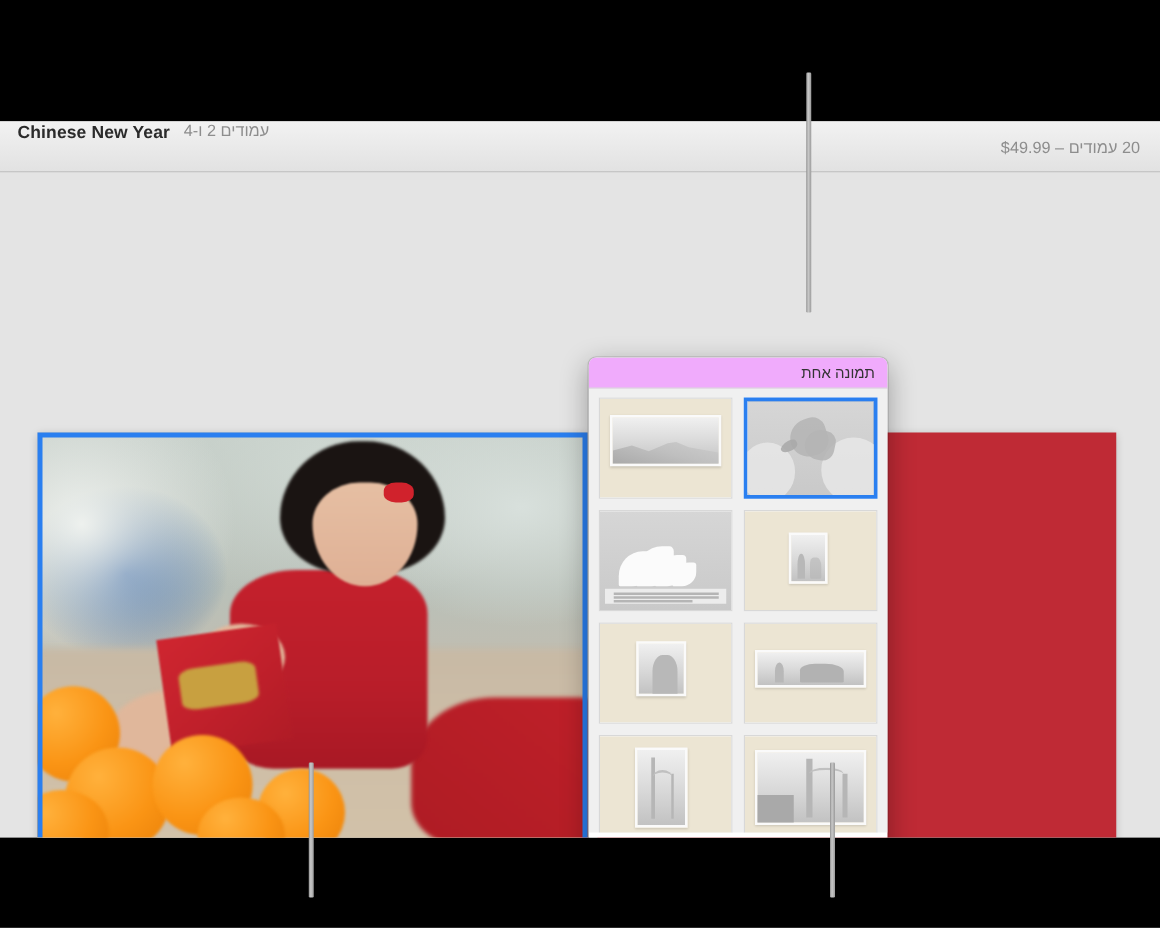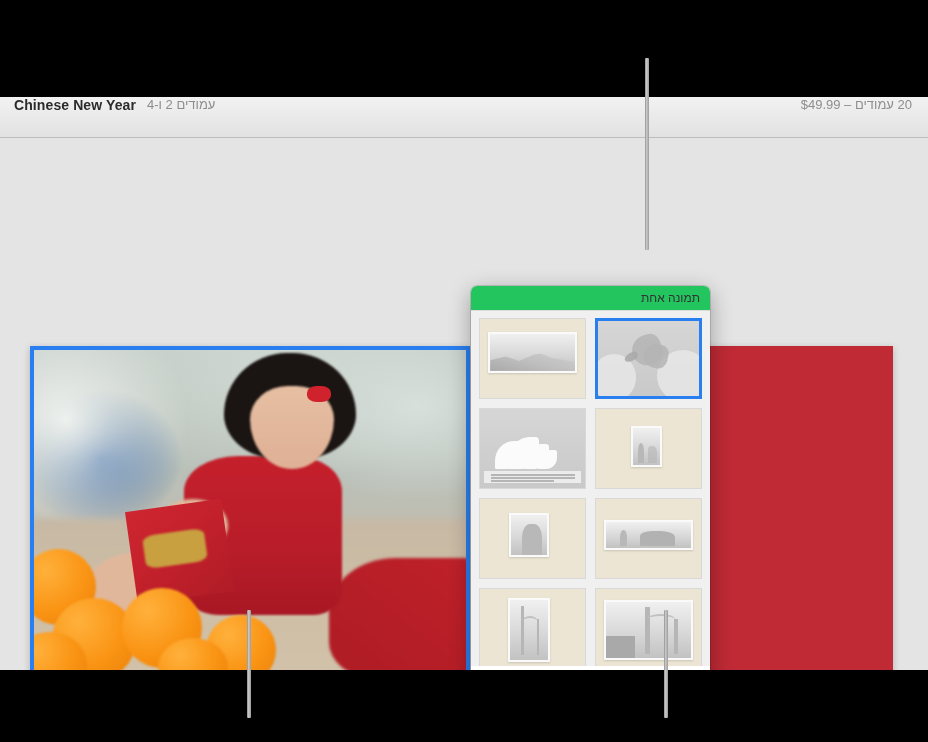--- a/index.html
+++ b/index.html
@@ -61,21 +61,21 @@
     color: #8d8d8d;
     direction: rtl;
   }
 
   .toolbar-right {
     position: absolute;
     right: 16px;
     top: 0;
     height: 41px;
     display: flex;
-    align-items: flex-start;
+    align-items: center;
     direction: rtl;
   }
 
   .price-label {
     font-size: 13px;
     color: #8d8d8d;
     direction: rtl;
     unicode-bidi: plaintext;
   }
 
@@ -283,21 +283,21 @@
     flex-direction: row-reverse;
     gap: 8px;
   }
   .dot { width: 12px; height: 12px; border-radius: 50%; }
   .dot.close { background: #fc5f57; border: 1px solid #e0443e; }
   .dot.min   { background: #d3d3d3; border: 1px solid #c0c0c0; }
   .dot.max   { background: #d3d3d3; border: 1px solid #c0c0c0; }
 
   .popup-section-head {
     height: 25px;
-    background: #22c55e;
+    background: #f0abfc;
     display: flex;
     align-items: center;
     justify-content: flex-start;
     direction: rtl;
     padding: 0 10px 0 0;
     border-bottom: 1px solid #dadada;
   }
   .popup-section-head span {
     font-size: 12px;
     color: #333333;

